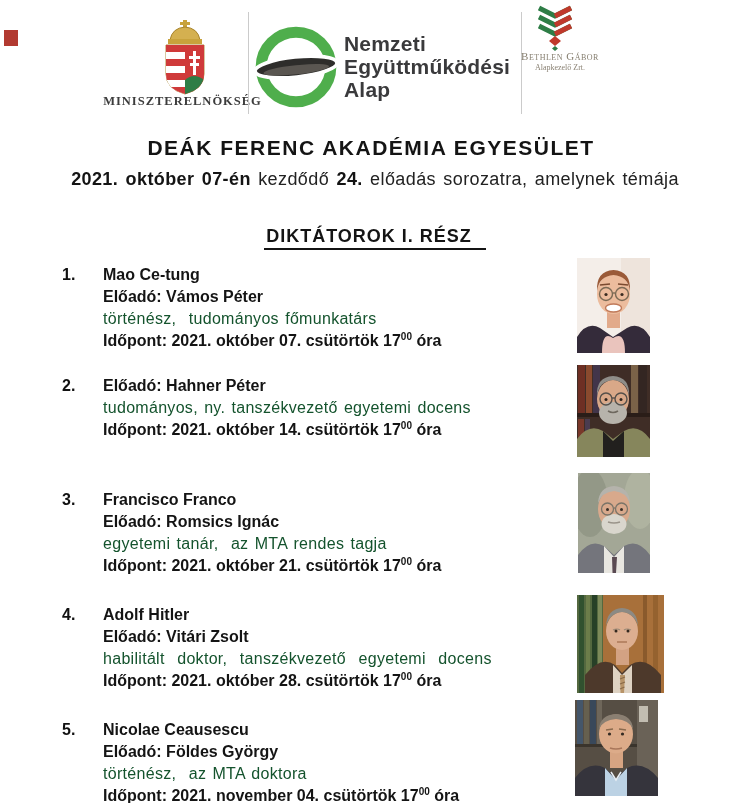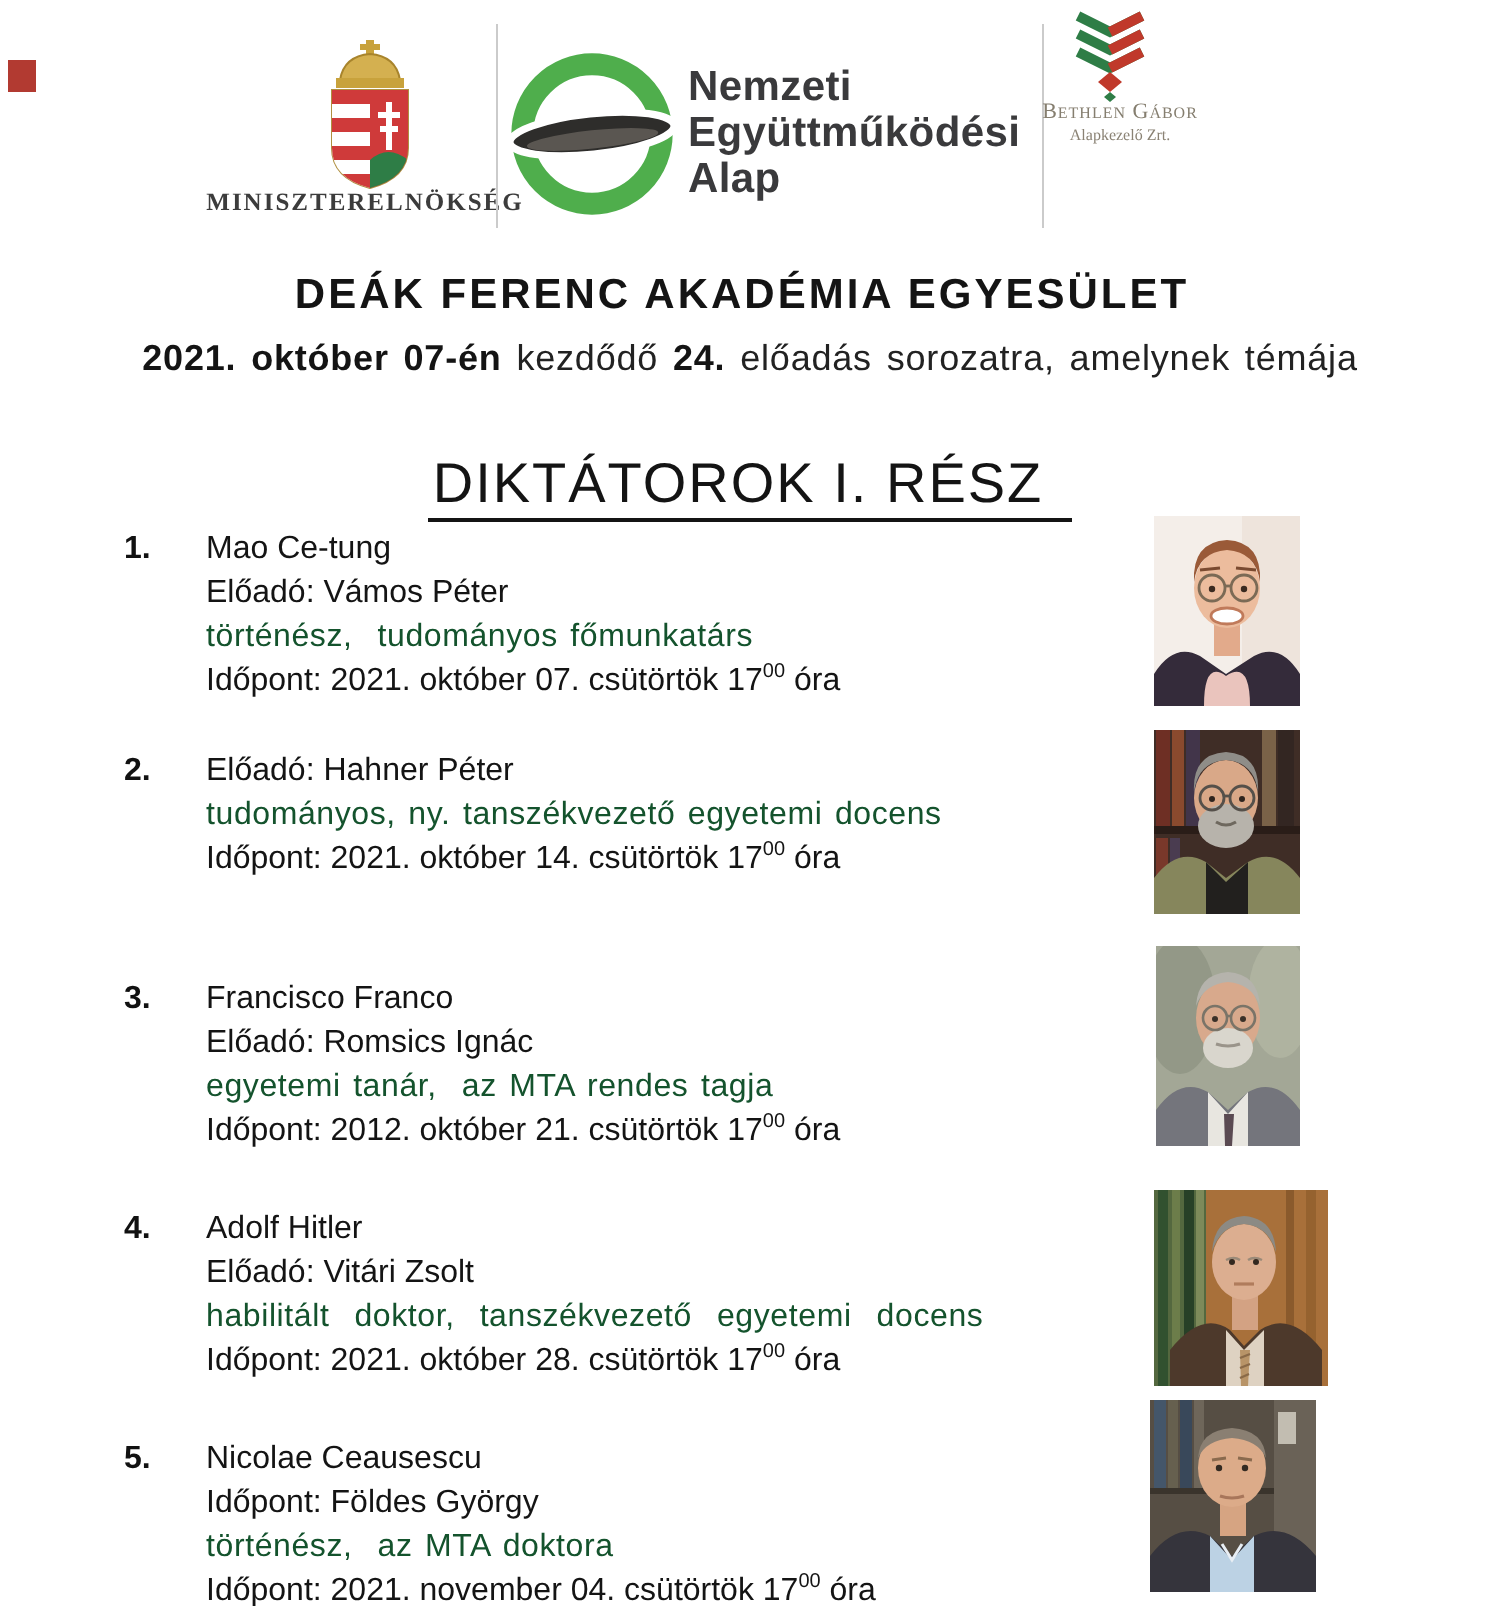--- a/index.html
+++ b/index.html
@@ -38,28 +38,28 @@
     position:absolute;left:0;top:136px;width:742px;text-align:center;
     font-weight:bold;font-size:21px;letter-spacing:1.5px;color:#141414;
   }
   .intro{
     position:absolute;left:0;top:168px;width:750px;text-align:center;
     font-size:18px;line-height:23px;color:#222;letter-spacing:0.4px;word-spacing:2px;
   }
   .intro b{color:#141414;}
   .series-wrap{position:absolute;left:0;top:226px;width:750px;text-align:center;}
   .series-title{
-    display:inline-block;font-weight:normal;font-size:28px;letter-spacing:1px;color:#141414;
+    display:inline-block;font-weight:bold;font-size:18px;letter-spacing:1px;color:#141414;
     border-bottom:2px solid #141414;padding:0 14px 1px 2px;
   }
   
   .lecture{position:absolute;left:62px;width:500px;font-size:16px;line-height:22px;}
   .lecture .num{position:absolute;left:0;top:0;font-weight:bold;}
   .lecture .body{margin-left:41px;}
-  .topic,.lect,.time{font-weight:normal;color:#141414;}
+  .topic,.lect,.time{font-weight:bold;color:#141414;}
   .cred{color:#14532d;white-space:pre-wrap;letter-spacing:0.3px;word-spacing:1.5px;}
   .time sup{font-size:10px;vertical-align:super;line-height:0;}
   
   .photo{position:absolute;display:block;}
   .ph1{left:577px;top:258px;width:73px;height:95px;}
   .ph2{left:577px;top:365px;width:73px;height:92px;}
   .ph3{left:578px;top:473px;width:72px;height:100px;}
   .ph4{left:577px;top:595px;width:87px;height:98px;}
   .ph5{left:575px;top:700px;width:83px;height:96px;}
 </style>
@@ -159,39 +159,39 @@
       <div class="time"><span>Időpont: 2021. október 14. csütörtök 17</span><sup>00</sup><span> óra</span></div>
     </div>
   </div>
 
   <div class="lecture" style="top:489px">
     <div class="num">3.</div>
     <div class="body">
       <div class="topic">Francisco Franco</div>
       <div class="lect">Előadó: Romsics Ignác</div>
       <div class="cred">egyetemi tanár,  az MTA rendes tagja</div>
-      <div class="time"><span>Időpont: 2012. október 21. csütörtök 17</span><sup>00</sup><span> óra</span></div>
+      <div class="time"><span>Időpont: 2021. október 21. csütörtök 17</span><sup>00</sup><span> óra</span></div>
     </div>
   </div>
 
   <div class="lecture" style="top:604px">
     <div class="num">4.</div>
     <div class="body">
       <div class="topic">Adolf Hitler</div>
       <div class="lect">Előadó: Vitári Zsolt</div>
       <div class="cred">habilitált  doktor,  tanszékvezető  egyetemi  docens</div>
       <div class="time"><span>Időpont: 2021. október 28. csütörtök 17</span><sup>00</sup><span> óra</span></div>
     </div>
   </div>
 
   <div class="lecture" style="top:719px">
     <div class="num">5.</div>
     <div class="body">
       <div class="topic">Nicolae Ceausescu</div>
-      <div class="lect">Időpont: Földes György</div>
+      <div class="lect">Előadó: Földes György</div>
       <div class="cred">történész,  az MTA doktora</div>
       <div class="time"><span>Időpont: 2021. november 04. csütörtök 17</span><sup>00</sup><span> óra</span></div>
     </div>
   </div>
 
   <svg class="photo ph1" viewBox="0 0 73 95">
     <rect width="73" height="95" fill="#f4eee9"></rect>
     <rect x="44" width="29" height="95" fill="#e9ddd4" opacity="0.6"></rect>
     <rect x="30" y="52" width="13" height="18" fill="#e2aa8b"></rect>
     <path d="M0,95 L0,79 Q10,63 23,70 L36,79 L50,70 Q63,63 73,79 L73,95 Z" fill="#342b3a"></path>

